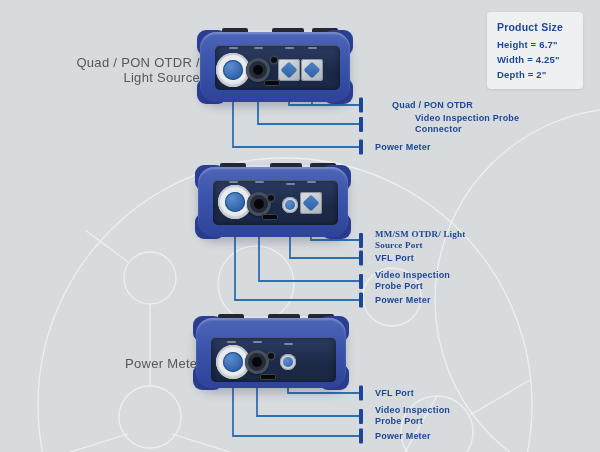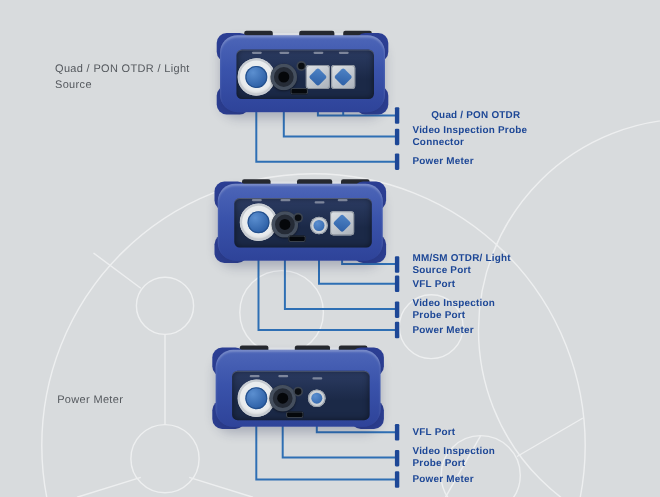--- a/index.html
+++ b/index.html
@@ -5,21 +5,21 @@
   :root{
     --bg:#d8dbdd; --navy:#1d4796; --line-blue:#2e6fb4; --left-label:#54585d;
     --box-bg:#eef0f2; --device-blue:#3a53ab; --device-bumper:#2c3f95; --panel-navy:#1d2a48;
   }
   html,body{margin:0;padding:0;}
   .scene{position:relative;width:600px;height:452px;overflow:hidden;background:var(--bg);
          font-family:"Liberation Sans",sans-serif;}
   .scene svg{position:absolute;left:0;top:0;}
 
   
-  .dev-title{position:absolute;font-size:10px;line-height:15px;color:var(--left-label);letter-spacing:.3px;}
+  .dev-title{position:absolute;font-size:13px;line-height:15px;color:var(--left-label);letter-spacing:.3px;text-align:right;}
 
   
   .psbox{position:absolute;left:487px;top:12px;width:76px;background:var(--box-bg);border-radius:4px;
          padding:9px 10px 9px;box-shadow:0 1px 3px rgba(0,0,0,.10);}
   .pstitle{font-size:10.5px;font-weight:bold;color:var(--navy);letter-spacing:.2px;margin-bottom:6px;}
   .psline{font-size:9.5px;font-weight:bold;color:var(--navy);letter-spacing:.2px;margin-top:4px;}
 
   
   .callout{position:absolute;left:359px;display:flex;align-items:center;transform:translateY(-50%);}
   .tick{width:4px;height:15px;background:var(--navy);border-radius:1px;margin-right:12px;flex:none;}
@@ -91,20 +91,26 @@
     <polyline points="235,200 235,300 361,300"></polyline>
 
     <polyline points="288,360 288,393 361,393"></polyline>
     <polyline points="257,360 257,416 361,416"></polyline>
     <polyline points="233,360 233,436 361,436"></polyline>
   </svg>
 
   <div class="dev-title" style="left:50px;top:55px;width:150px">Quad / PON OTDR / Light Source</div>
   <div class="dev-title" style="left:52px;top:356px;width:150px">Power Meter</div>
 
+  <div class="psbox">
+    <div class="pstitle">Product Size</div>
+    <div class="psline">Height = 6.7"</div>
+    <div class="psline">Width = 4.25"</div>
+    <div class="psline">Depth = 2"</div>
+  </div>
 
   <div class="device" style="left:200px;top:32px;">
     <div class="strip"></div>
     <div class="tab" style="left:22px;width:26px;"></div>
     <div class="tab" style="left:72px;width:32px;"></div>
     <div class="tab" style="left:112px;width:26px;"></div>
     <div class="bump tl"></div>
     <div class="bump tr"></div>
     <div class="bump bl"></div>
     <div class="bump br"></div>
@@ -168,28 +174,28 @@
       <div class="usb" style="left:49px;top:37px;"></div>
     </div>
   </div>
 
   <div class="callout" style="top:105px;gap:17px;">
     <span class="tick"></span>
     <span class="ctext">Quad / PON OTDR</span>
   </div>
   <div class="callout" style="top:124px;">
     <span class="tick"></span>
-    <span class="ctext" style="max-width:128px;">Video Inspection Probe Connector</span>
+    <span class="ctext" style="max-width:128px;margin-left:40px;">Video Inspection Probe Connector</span>
   </div>
   <div class="callout" style="top:147px;">
     <span class="tick"></span>
     <span class="ctext">Power Meter</span>
   </div>
 
-  <div class="callout" style="top:240px;">
+  <div class="callout" style="top:240px;font-family:Liberation Serif, serif;">
     <span class="tick"></span>
     <span class="ctext" style="max-width:95px;">MM/SM OTDR/ Light Source Port</span>
   </div>
   <div class="callout" style="top:258px;">
     <span class="tick"></span>
     <span class="ctext">VFL Port</span>
   </div>
   <div class="callout" style="top:281px;">
     <span class="tick"></span>
     <span class="ctext" style="max-width:95px;">Video Inspection Probe Port</span>

